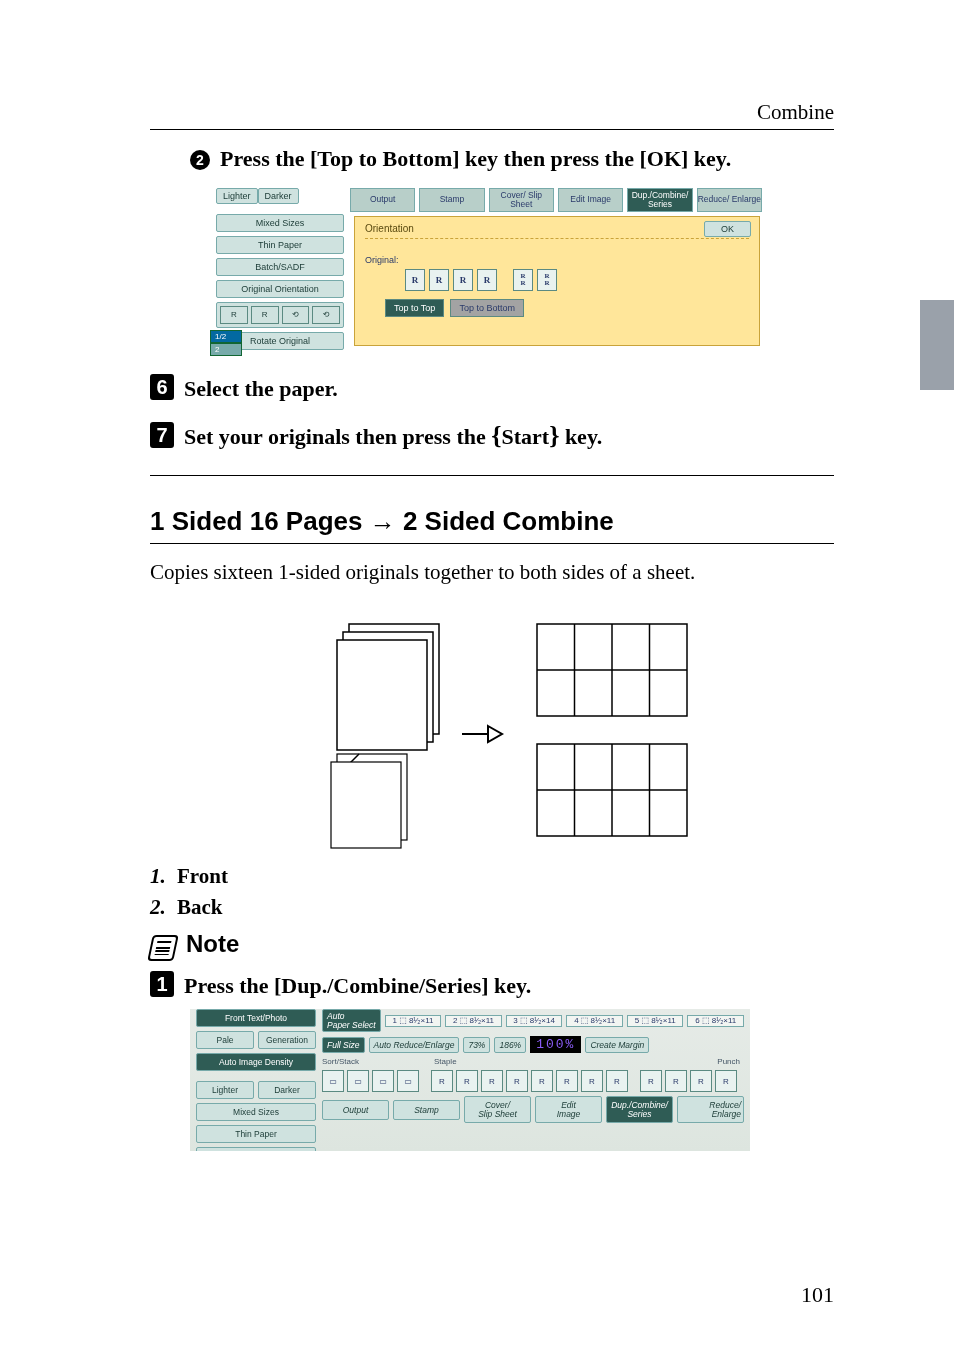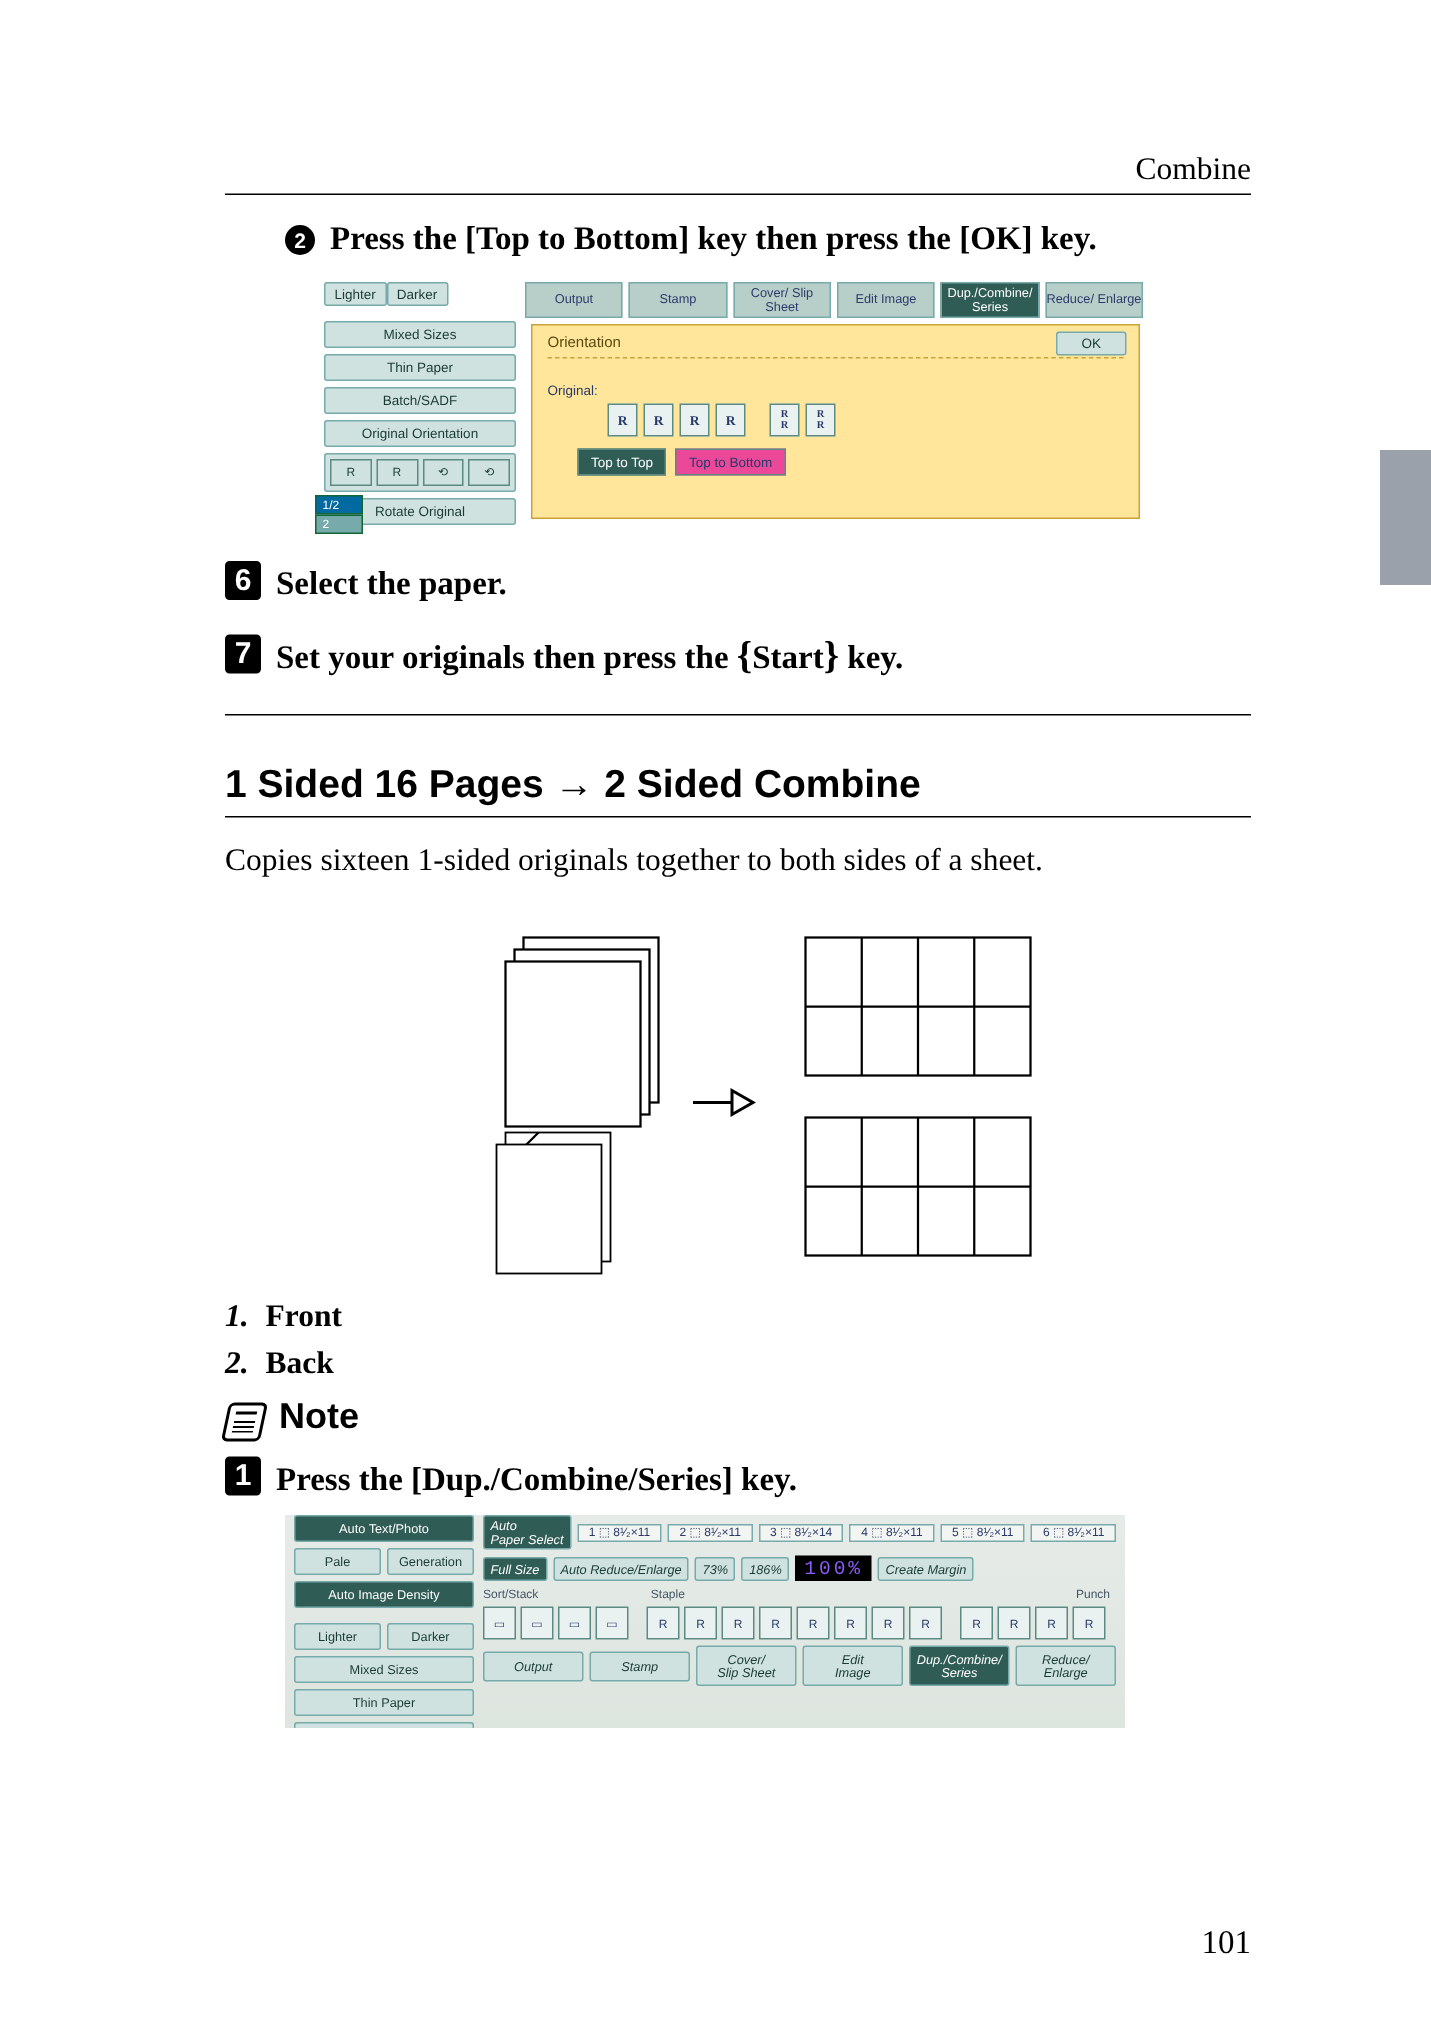--- a/index.html
+++ b/index.html
@@ -96,21 +96,21 @@
   }
   .ui-shot .panel .title { font-size:10px; color:#5a4a10; }
   .ui-shot .ok-btn { position:absolute; right:8px; top:4px; padding:2px 16px;
     border:1px solid #7aa; background:#cfe2df; font-size:9px; color:#1a3a35; border-radius:2px;}
   .ui-shot .orig-row { margin-top:16px; font-size:9px; }
   .ui-shot .glyph-row { display:flex; gap:4px; margin-top:4px; margin-left:40px;}
   .ui-shot .glyph { width:18px; height:20px; border:1px solid #5b8a82; background:#e9f2f0; 
      display:flex; align-items:center; justify-content:center; font-size:9px; font-family: serif; font-weight:bold;}
   .ui-shot .glyph.stack { flex-direction:column; font-size:7px; line-height:1; }
   .ui-shot .mode-row { display:flex; gap:6px; margin-top:8px; margin-left:20px;}
-  .ui-shot .mode { padding:3px 8px; border:1px solid #5b8a82; background:#ec4899; font-size:9px;}
+  .ui-shot .mode { padding:3px 8px; border:1px solid #5b8a82; background:#a3a3a3; font-size:9px;}
   .ui-shot .mode.sel { background:#2f5c55; color:#fff; }
 
   .ui-shot2 {
     width: 560px; height: 142px;
     position: relative;
     font-family: Arial, Helvetica, sans-serif;
     font-size: 9px; color:#2a3a6a;
     overflow:hidden;
     background:linear-gradient(#e6ebe7,#dde5df);
   }
@@ -336,21 +336,21 @@
   </span>
   <span class="step-line">
     <b>Press the </b>
     <b>[Dup./Combine/Series]</b>
     <b> key.</b>
   </span>
 </div>
 
 <div class="ui-shot2 indent-block" style="margin-left:40px; margin-top:6px;">
   <div class="leftcol">
-    <span class="lbtn2 sel">Auto Text/Photo</span>
+    <span class="lbtn2 sel">Front Text/Photo</span>
     <div class="pair">
       <span class="lbtn2">Pale</span>
       <span class="lbtn2">Generation</span>
     </div>
     <span class="lbtn2 sel">Auto Image Density</span>
     <div style="height:6px"></div>
     <div class="pair">
       <span class="lbtn2">Lighter</span>
       <span class="lbtn2">Darker</span>
     </div>
@@ -410,19 +410,19 @@
     </div>
     <div class="row bigrow" style="margin-top:4px;">
       <span class="btn">Output</span>
       <span class="btn">Stamp</span>
       <span class="btn" style="white-space:pre;line-height:1;">Cover/
 Slip Sheet</span>
       <span class="btn" style="white-space:pre;line-height:1;">Edit
 Image</span>
       <span class="btn sel" style="white-space:pre;line-height:1;">Dup./Combine/
 Series</span>
-      <span class="btn" style="white-space:pre;line-height:1;">Reduce/
+      <span class="btn" style="white-space:pre;line-height:1;text-align:right;">Reduce/
 Enlarge</span>
     </div>
   </div>
 </div>
 
 <div class="page-num">101</div>
 
 </body></html>

